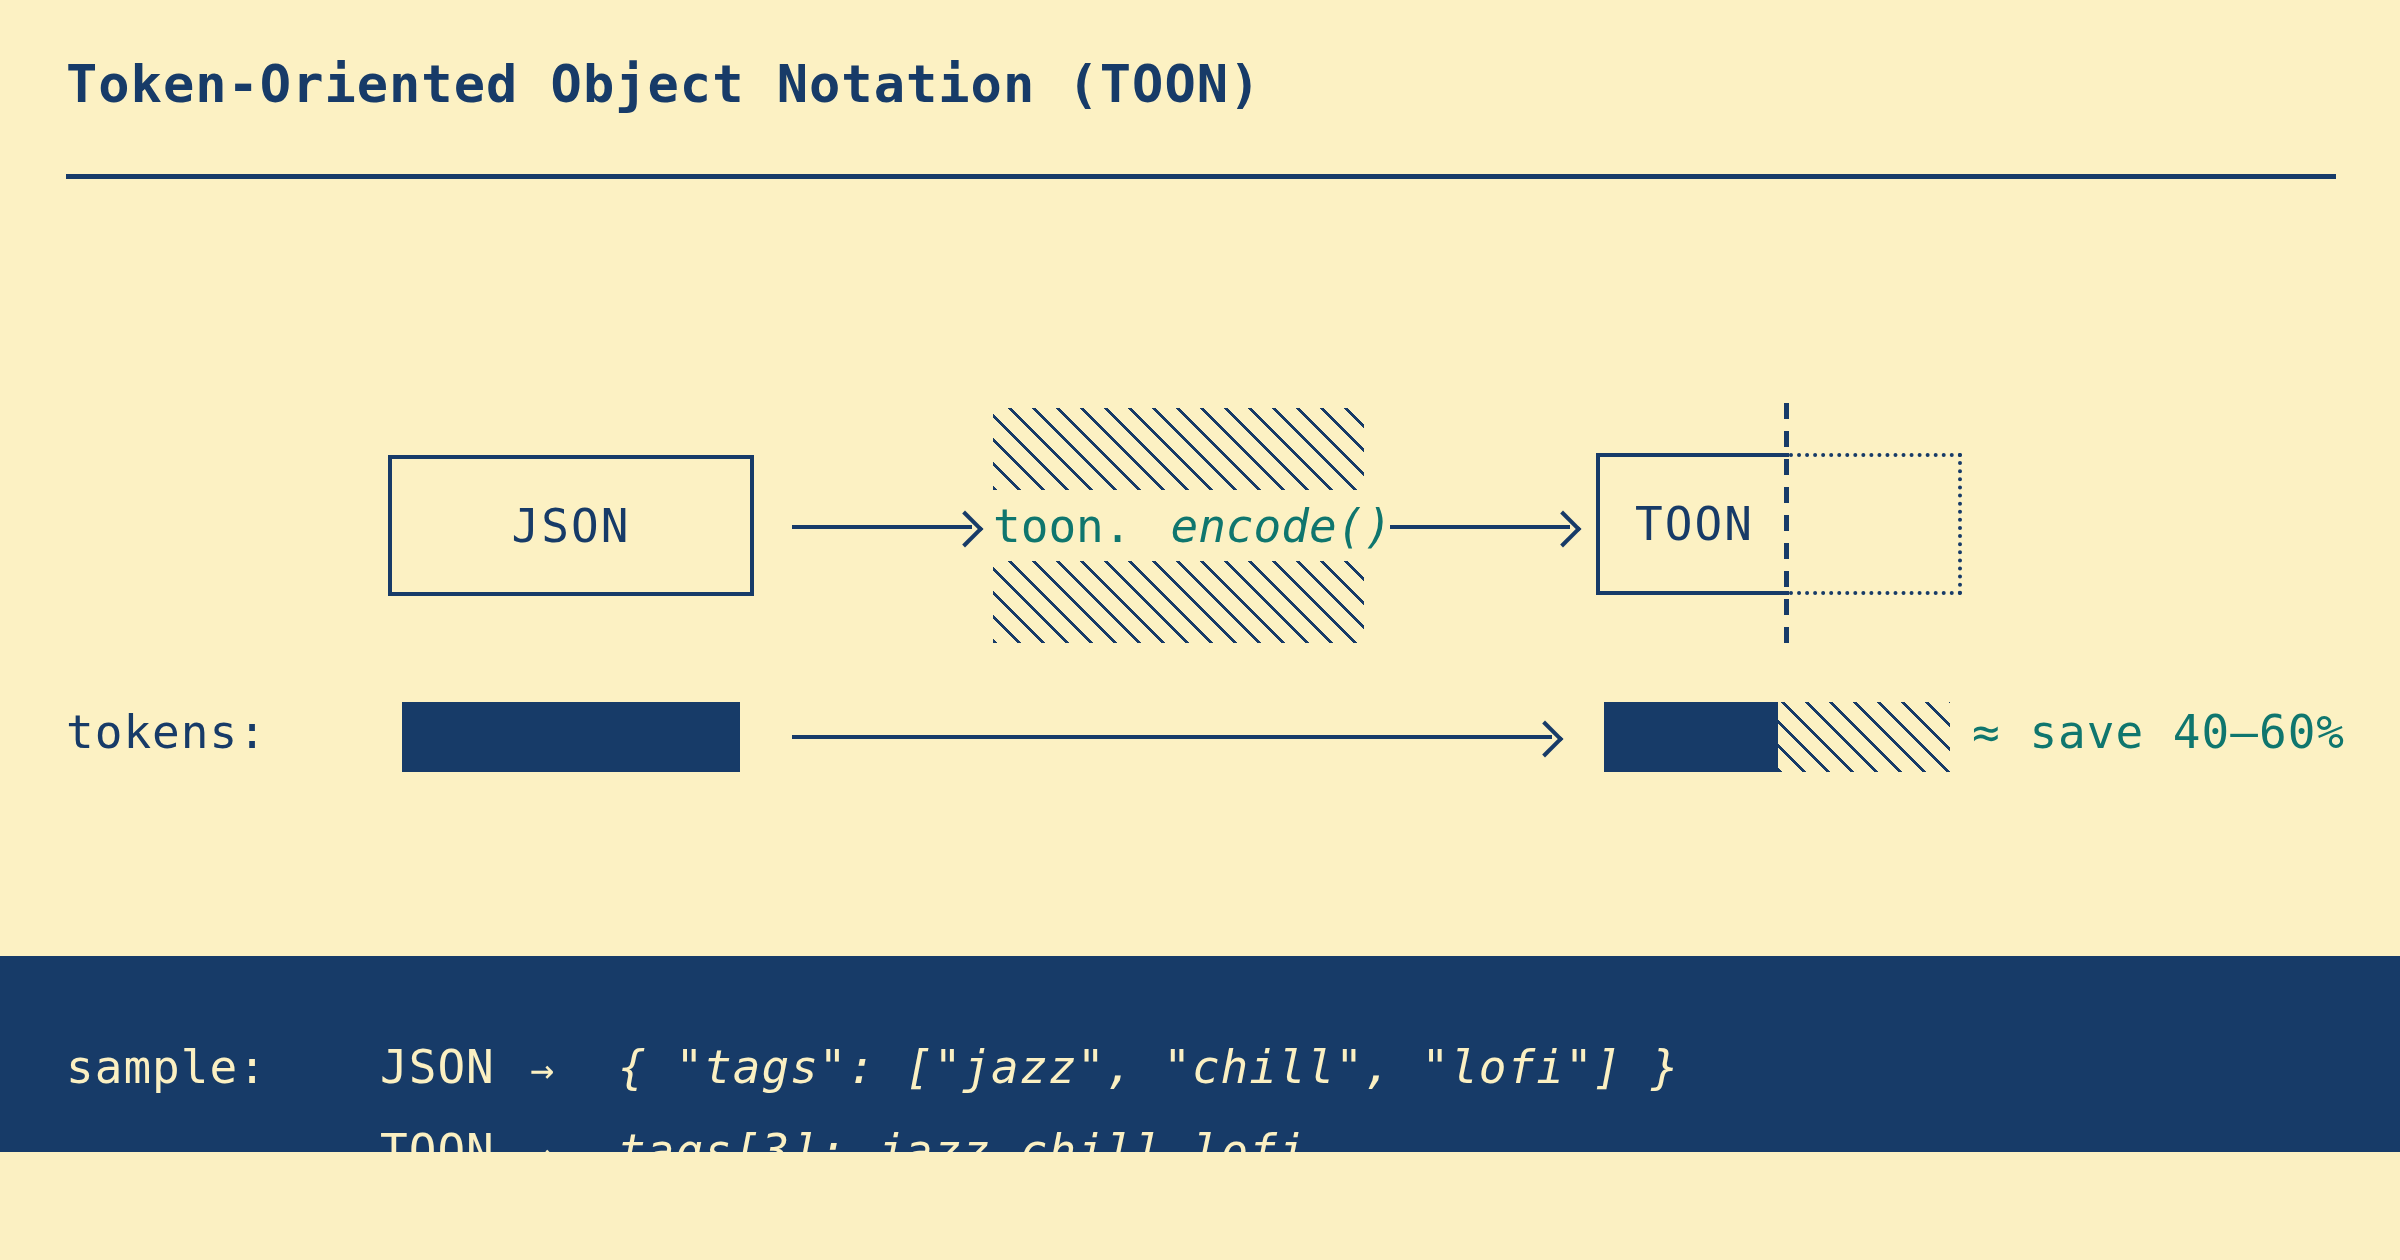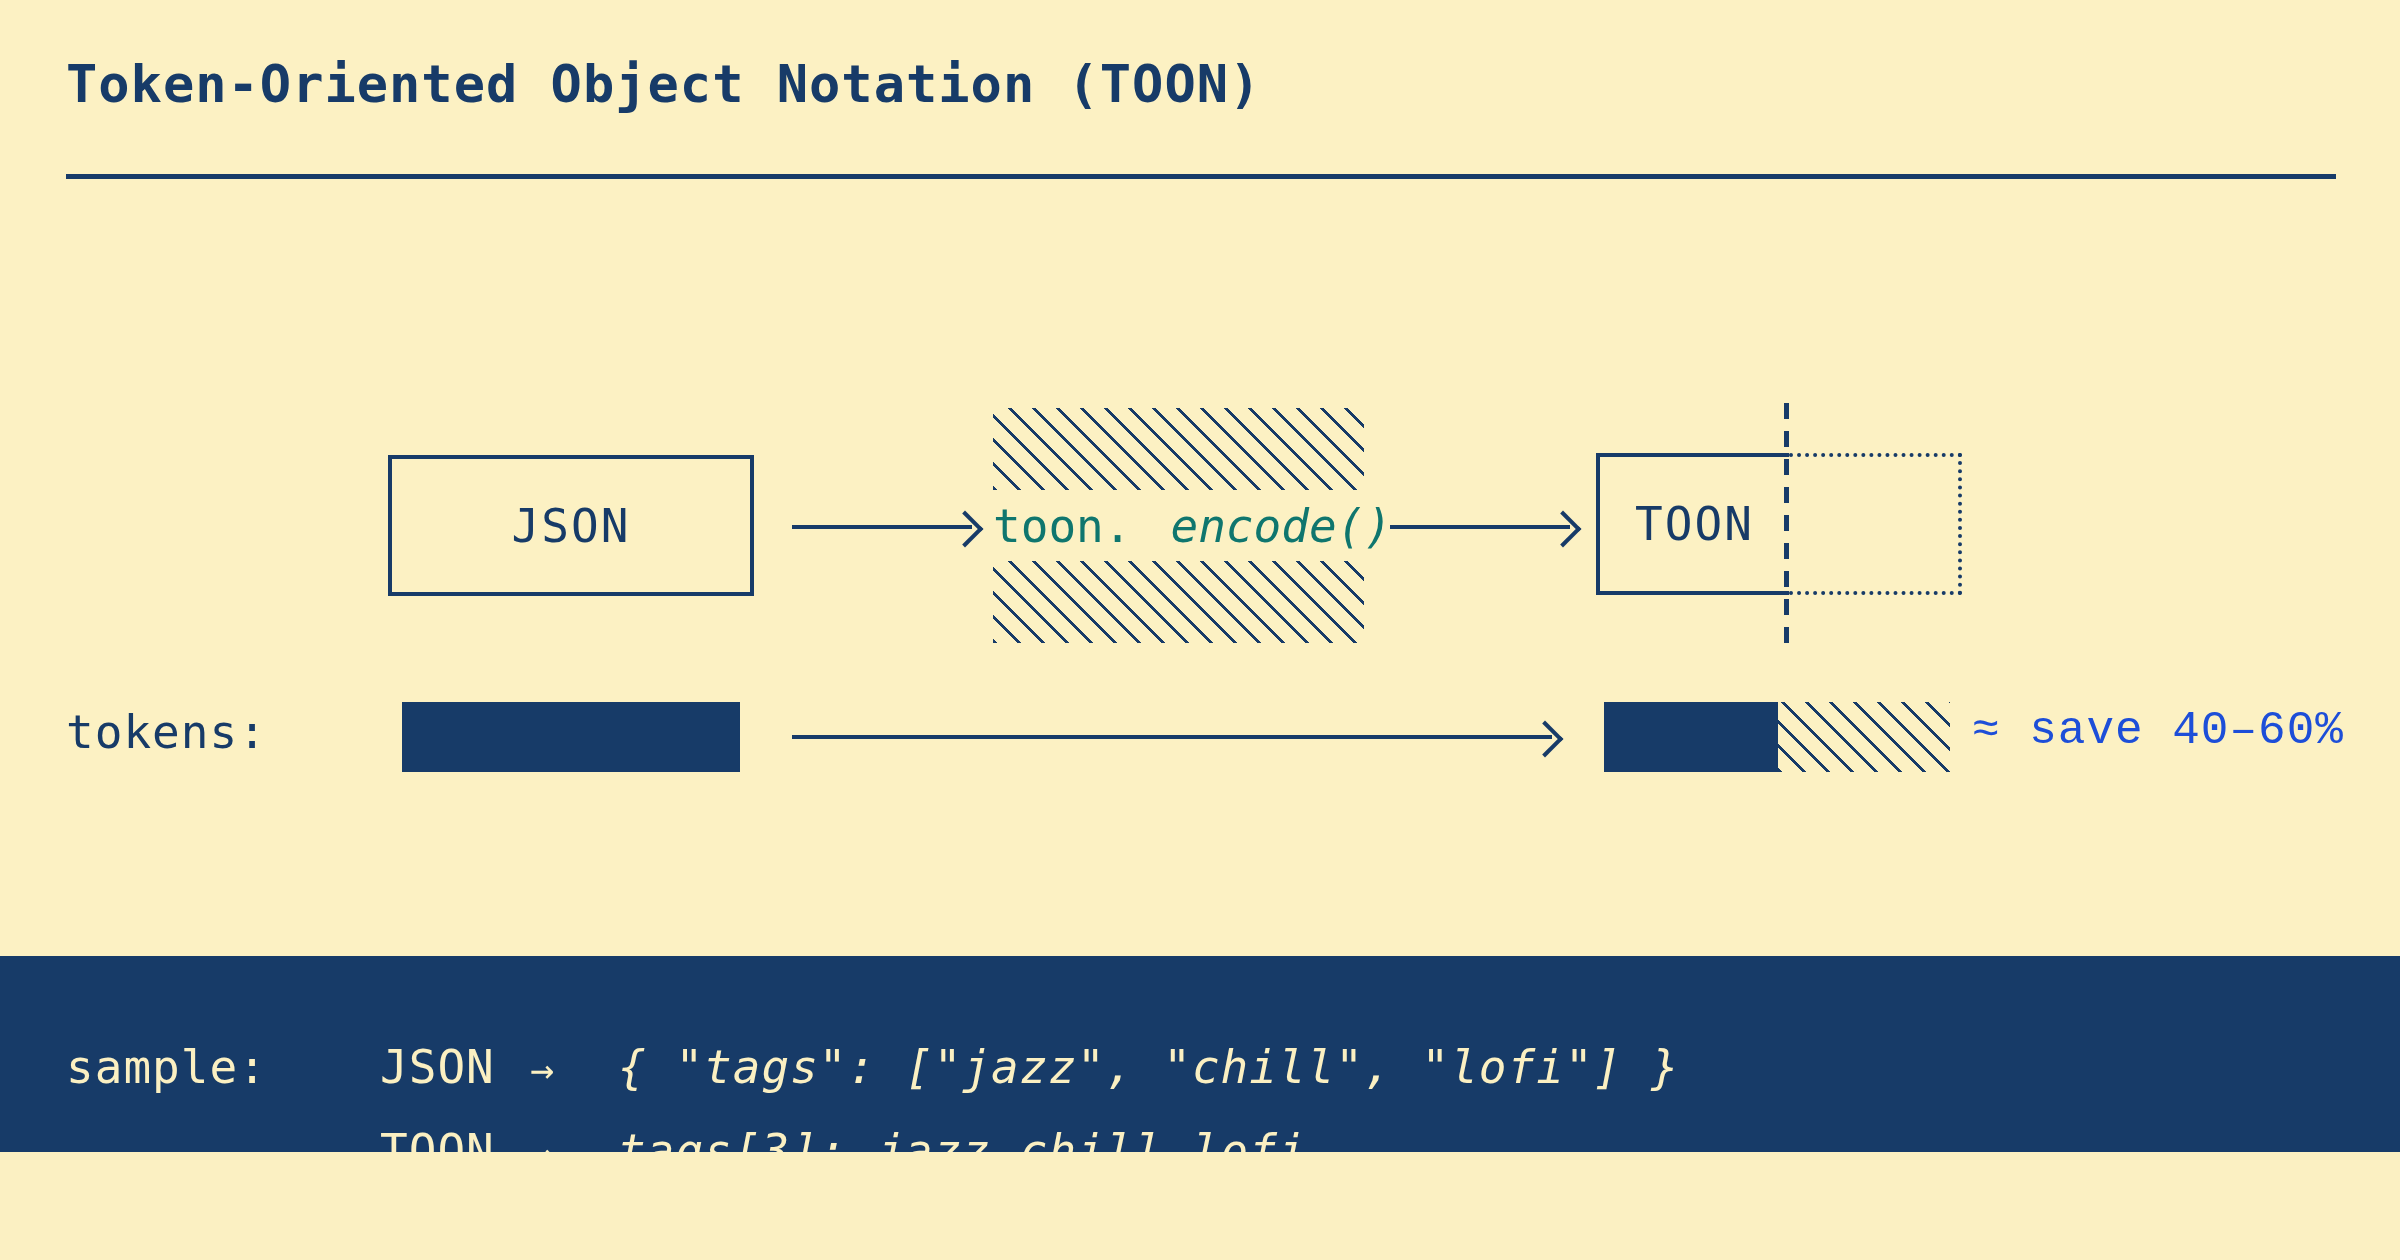--- a/index.html
+++ b/index.html
@@ -202,24 +202,23 @@
     background-image: repeating-linear-gradient(
         45deg,
         #173B68 0px, #173B68 3px,
         rgba(0,0,0,0) 3px, rgba(0,0,0,0) 17px);
   }
   #savings-note {
     position: absolute;
     left: 1972px;
     top: 705px;
     font-size: 46px;
-    color: #1d4ed8;
+    color: #0f766e;
     letter-spacing: 1px;
     white-space: nowrap;
-    font-family: Liberation Mono, monospace;
   }
 
   
   #sample-band {
     position: absolute;
     left: 0;
     top: 956px;
     width: 2400px;
     height: 304px;
     background: #173B68;

